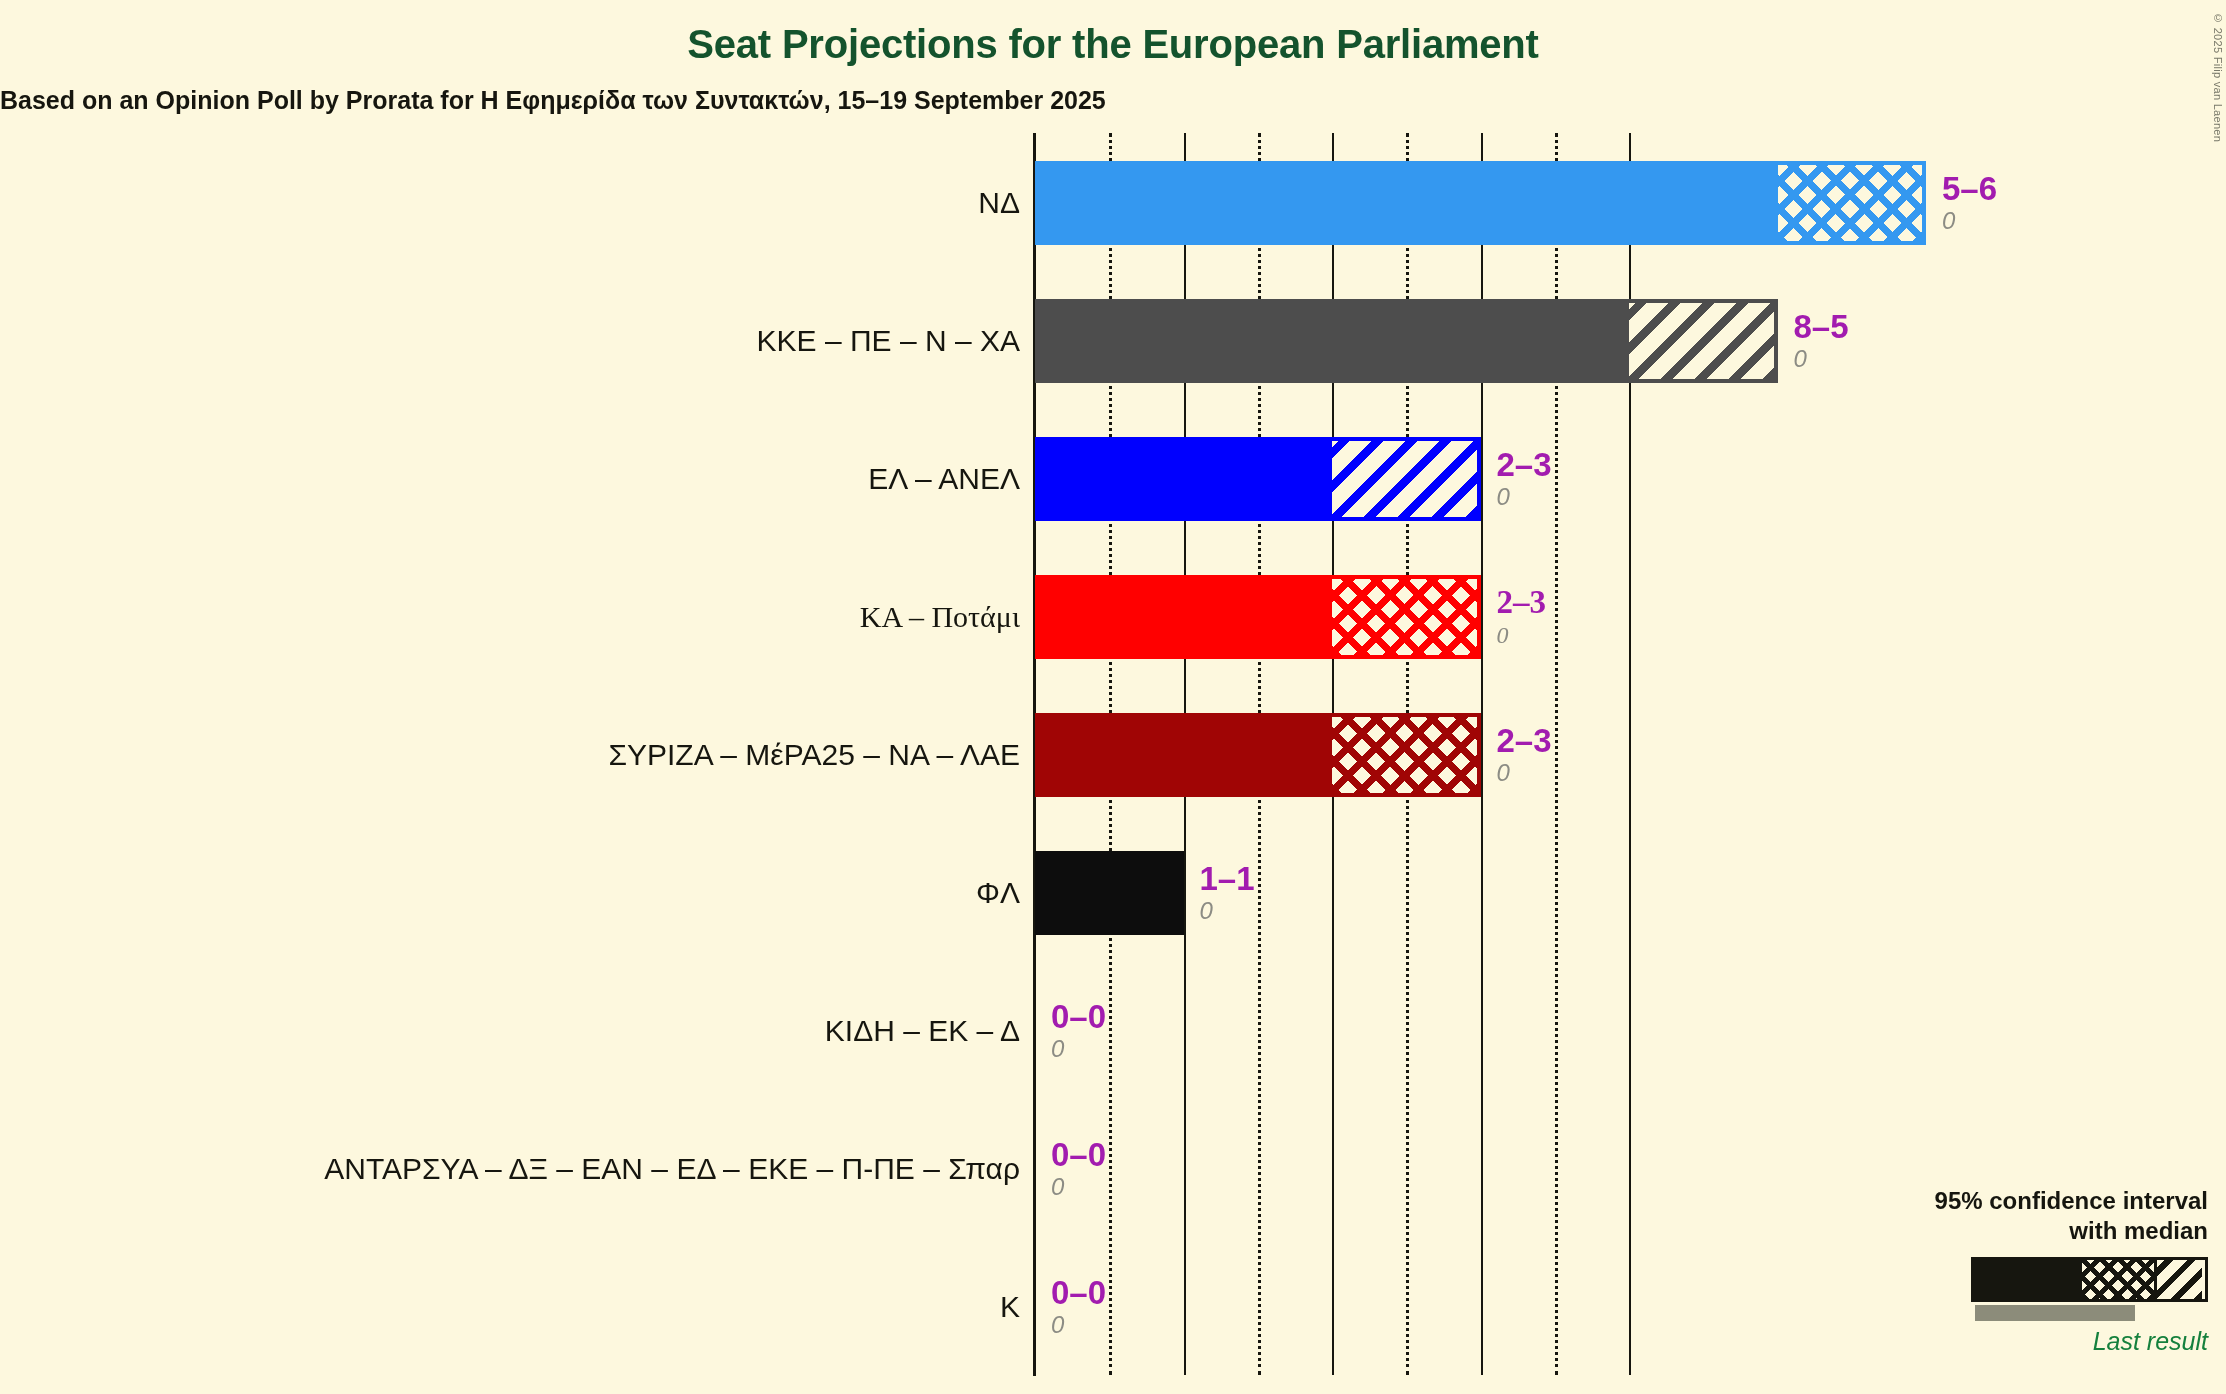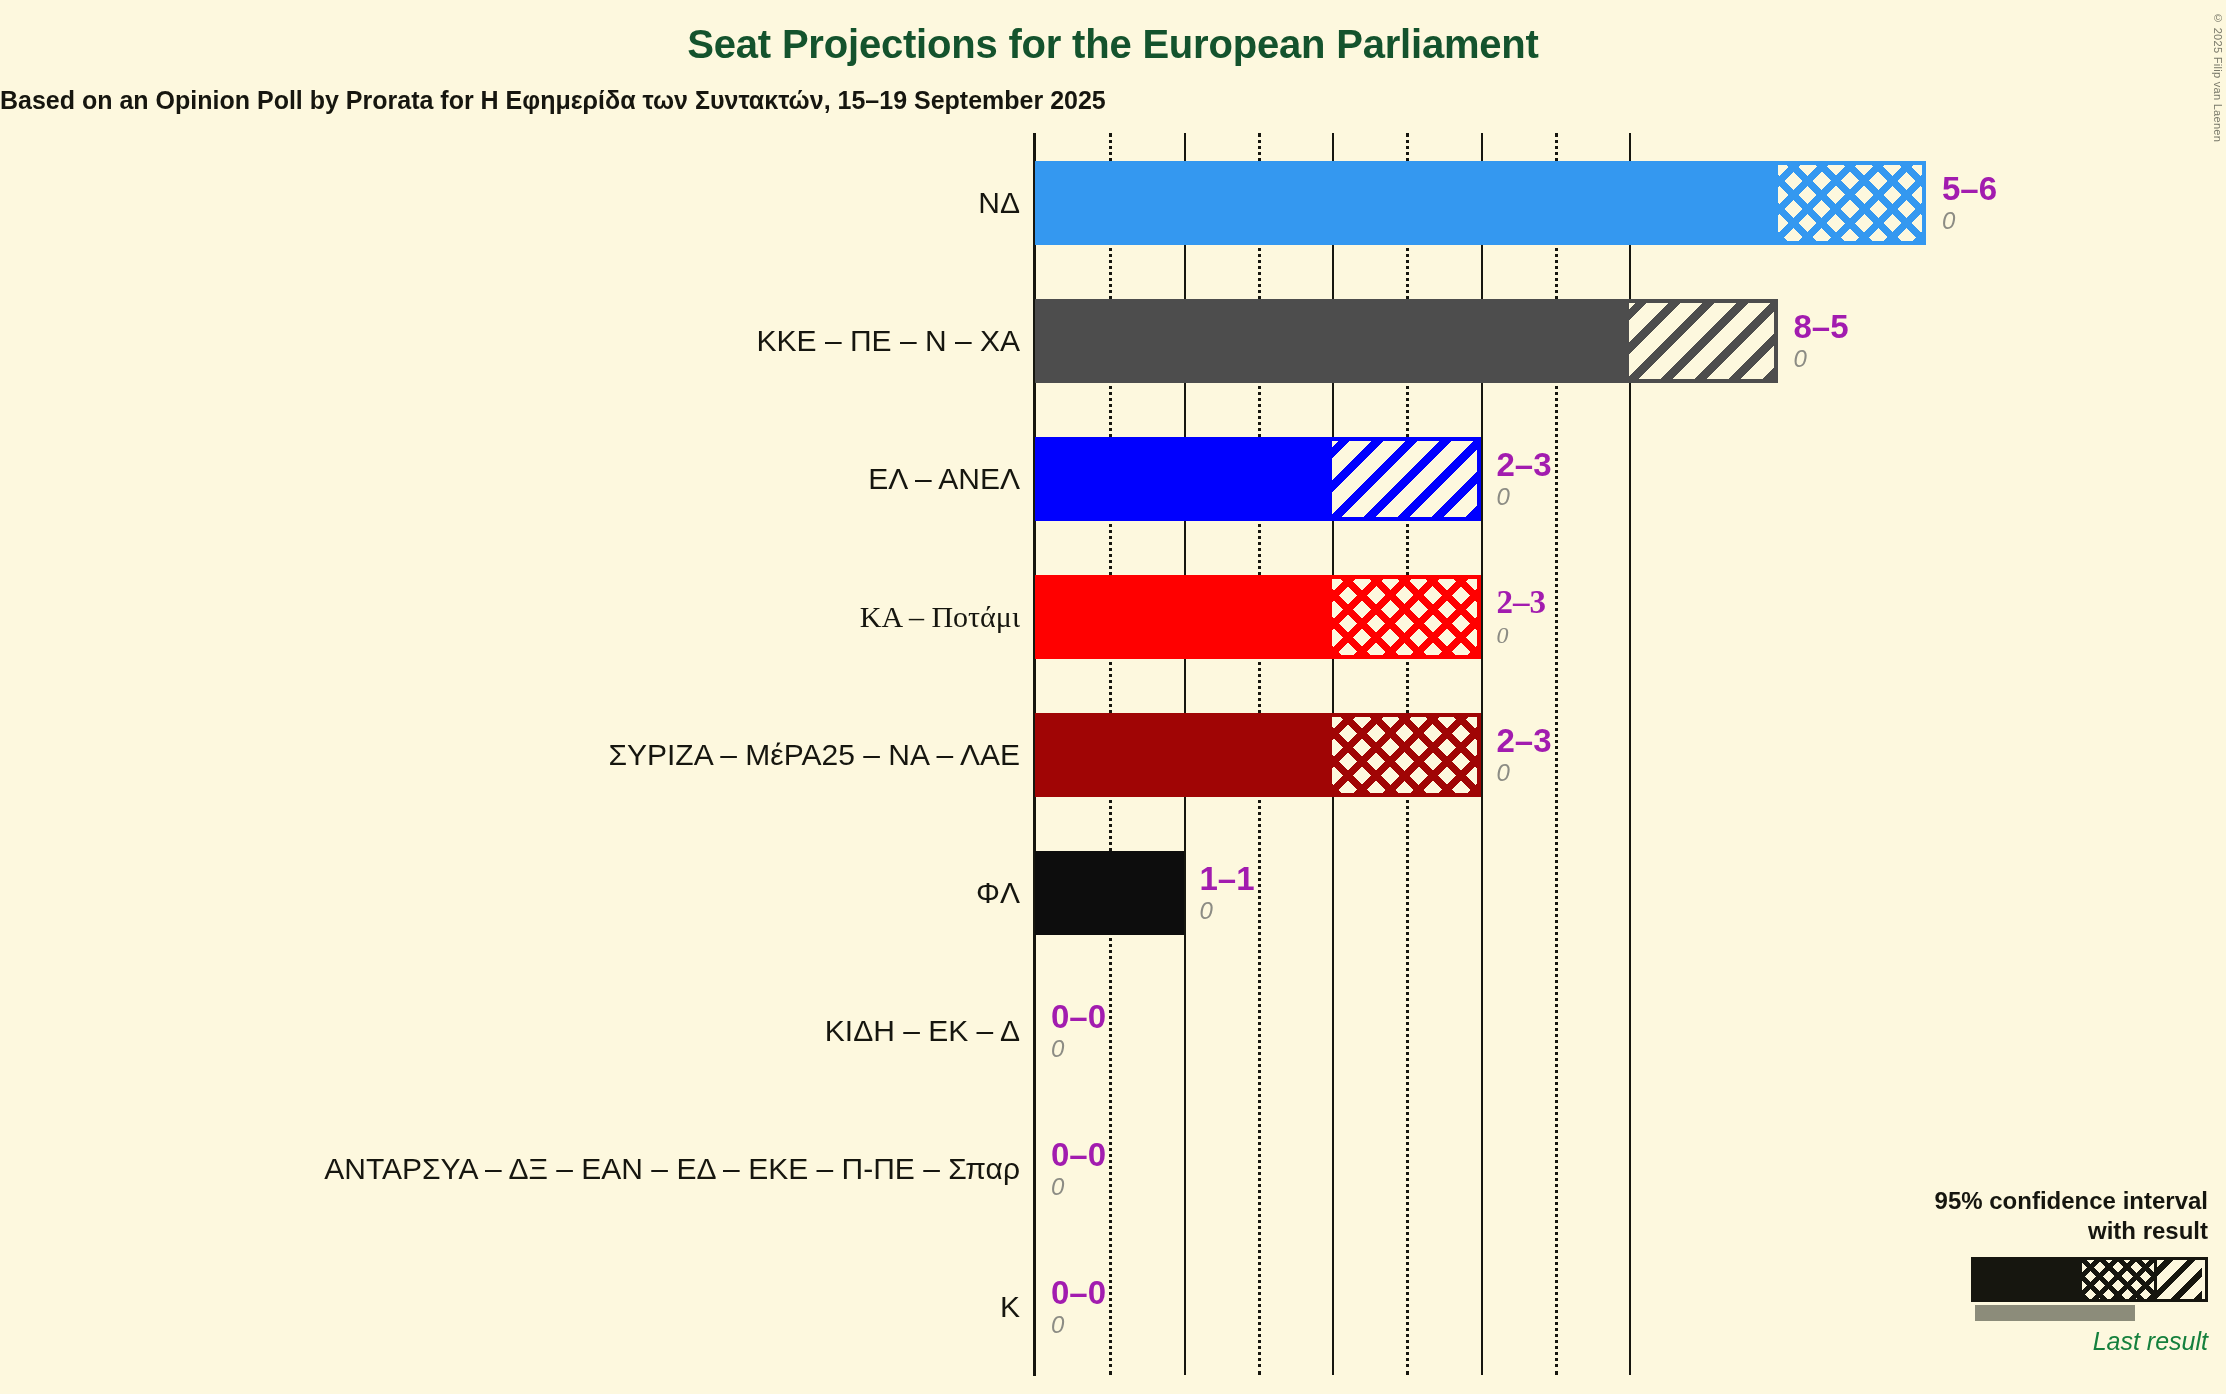--- a/index.html
+++ b/index.html
@@ -290,21 +290,21 @@
           <div class="value-main">0–0</div>
           <div class="value-last">0</div>
         </div>
       </div>
     </div>
 </div>
 
 <div id="legend">
   <div id="legend-caption">
     <span>95% confidence interval</span>
-    <span class="l2">with result</span>
+    <span class="l2">with median</span>
   </div>
   <div id="legend-bar">
     <div id="legend-seg-solid"></div>
     <div id="legend-seg-cross"></div>
     <div id="legend-seg-diag"></div>
   </div>
   <div id="legend-lastresult-bar"></div>
   <div id="legend-lastresult-label">Last result</div>
 </div>
 

